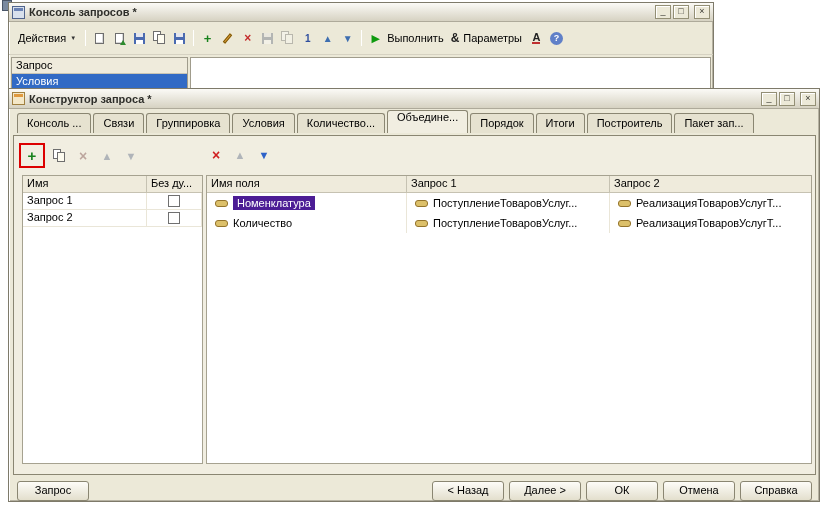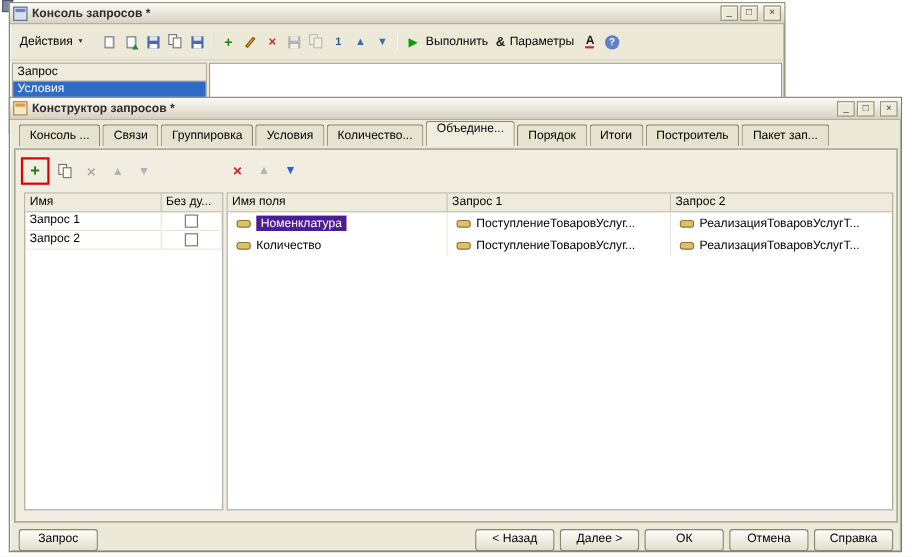--- a/index.html
+++ b/index.html
@@ -219,21 +219,21 @@
       <div class="tree-header">Запрос</div>
       <div class="tree-item-sel">Условия</div>
     </div>
     <div class="result-area"></div>
   </div>
 </div>
 
 <div class="win" id="dialog">
   <div class="titlebar">
     <span class="t-ico form-tico"></span>
-    <span class="t-text">Конструктор запросов *</span>
+    <span class="t-text">Конструктор запроса *</span>
     <span class="t-btns">
       <span class="t-btn">_</span>
       <span class="t-btn">□</span>
       <span class="t-btn" style="margin-left:3px">×</span>
     </span>
   </div>
 
   <div class="tabs">
     <span class="tab">Консоль ...</span>
     <span class="tab">Связи</span>

